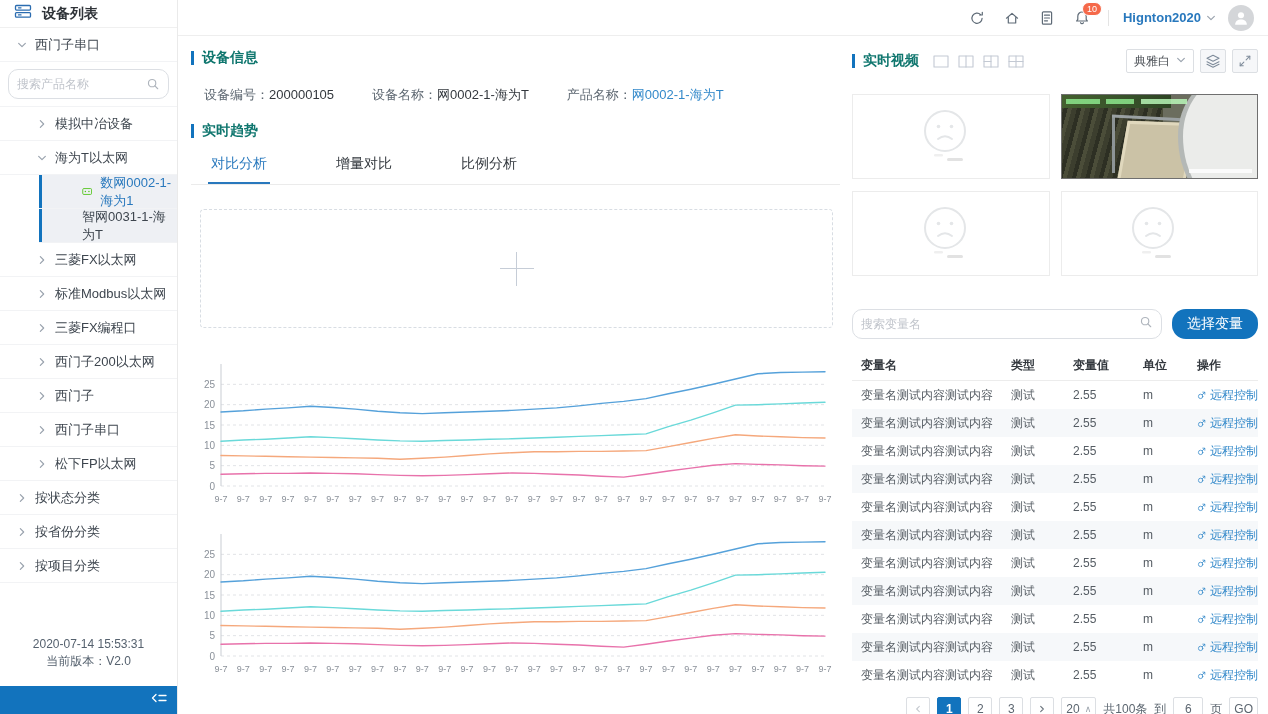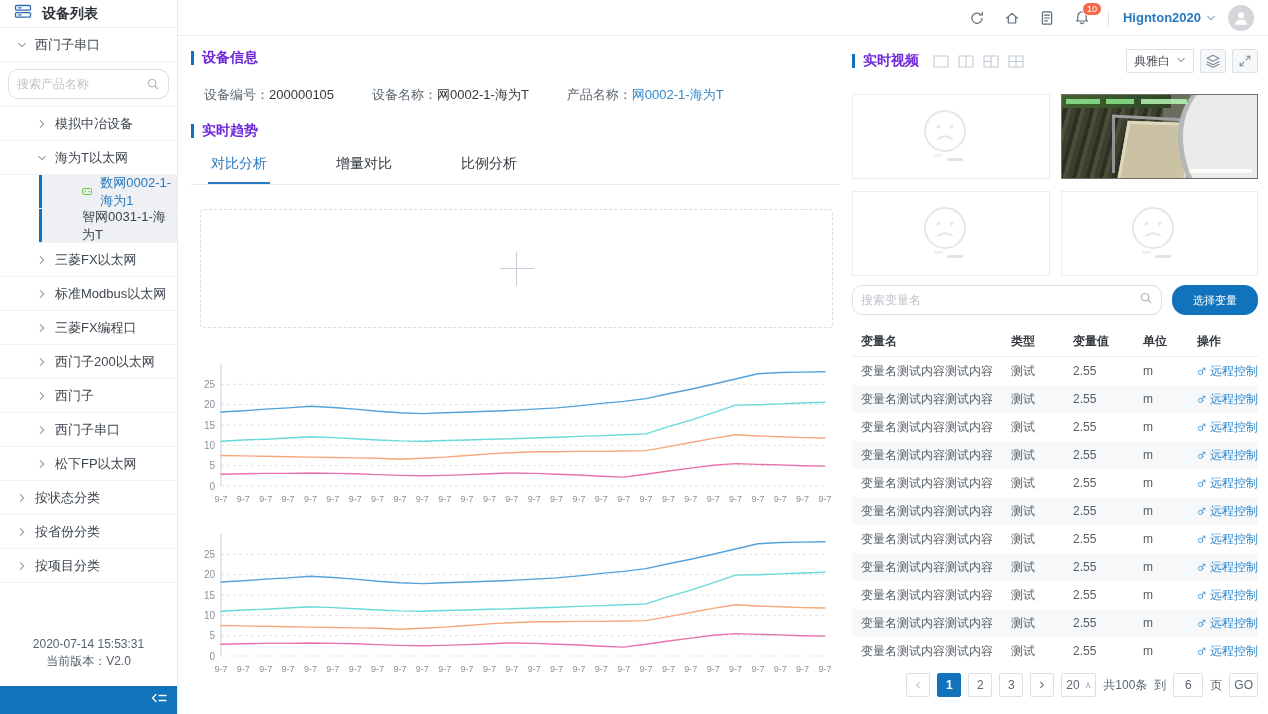--- a/index.html
+++ b/index.html
@@ -46,21 +46,21 @@
   .username { color:#2878bd; font-size:13px; font-weight:bold; }
   .avatar { width:26px; height:26px; border-radius:50%; background:#d4d6d9; margin-left:12px;
     display:flex; align-items:center; justify-content:center; overflow:hidden; cursor:pointer; }
 
   .content { flex:1; display:flex; min-height:0; }
   .left-col { width:672px; min-width:672px; padding:13px 10px 0 13px; }
   .right-col { flex:1; padding:13px 10px 0 2px; min-width:0; }
 
   .sec-title { display:flex; align-items:center; gap:8px; }
   .sec-bar { width:3px; height:14px; background:#1273bd; }
-  .sec-text { font-size:14px; font-weight:bold; color:#6d28d9; }
+  .sec-text { font-size:14px; font-weight:bold; color:#0f766e; }
 
   
   .fields { display:flex; gap:38px; margin:19px 0 0 13px; font-size:13px; }
   .field .flabel { color:#5c6670; }
   .field .fvalue { color:#33383e; }
   .field .fvalue.link { color:#3389ca; cursor:pointer; }
 
   .trend-title { margin-top:18px; }
   .tabs { display:flex; margin-top:4px; padding-left:17px; border-bottom:1px solid #ebebeb; }
   .tab { font-size:14px; color:#33383e; padding:11px 3px; margin-right:63px; cursor:pointer; }
@@ -98,24 +98,24 @@
     background:#cbc2a6; border:3px solid #e0d8bd; transform:skew(-10deg,2deg); }
   .cam-pipe1 { position:absolute; left:26%; top:26%; width:48%; height:3px; background:#9aa0a2; transform:rotate(3deg); }
   .cam-pipe2 { position:absolute; left:26%; top:24%; width:3px; height:70%; background:#8d9496; }
   .cam-wall { position:absolute; right:-10%; top:-22%; width:48%; height:155%;
     background:#ebecea; border-radius:52% 0 0 48% / 46% 0 0 54%; box-shadow:-5px 0 0 #b4b8b6; }
   .cam-green { position:absolute; right:17%; top:9%; width:15%; height:44%; background:#5ea04c; transform:skewX(-14deg); }
   .cam-osd-top { position:absolute; left:4px; top:4px; width:62%; height:5px;
     background:linear-gradient(90deg,rgba(140,230,140,.85) 0 28%,transparent 28% 33%,rgba(140,230,140,.85) 33% 56%,transparent 56% 62%,rgba(190,255,190,.8) 62% 100%); }
   .cam-osd-br { position:absolute; right:5px; bottom:5px; width:32%; height:4px; background:rgba(255,255,255,.8); }
 
-  .var-search-row { margin-top:9px; display:flex; gap:10px; }
+  .var-search-row { margin-top:33px; display:flex; gap:10px; }
   .var-search-row .search-box { flex:1; }
   .select-btn { width:86px; height:30px; background:#1273bd; color:#fff; border:none;
-    border-radius:14px; font-size:11px; cursor:pointer; font-family:inherit; }
+    border-radius:14px; font-size:14px; cursor:pointer; font-family:inherit; }
 
   .var-table { margin-top:12px; font-size:12px; }
   .trow { display:grid; grid-template-columns:150px 62px 70px 54px 1fr; align-items:center; height:28px; }
   .trow.thead { height:30px; color:#33383e; font-weight:bold; border-bottom:1px solid #ececec; }
   .trow.alt { background:#f6f8fa; }
   .tcell { padding-left:9px; color:#555c63; white-space:nowrap; overflow:hidden; }
   .thead .tcell { color:#33383e; }
   .tcell.action { color:#3389ca; display:flex; align-items:center; gap:4px; cursor:pointer; }
 
   .pagination { margin-top:8px; display:flex; justify-content:flex-end; align-items:center;

